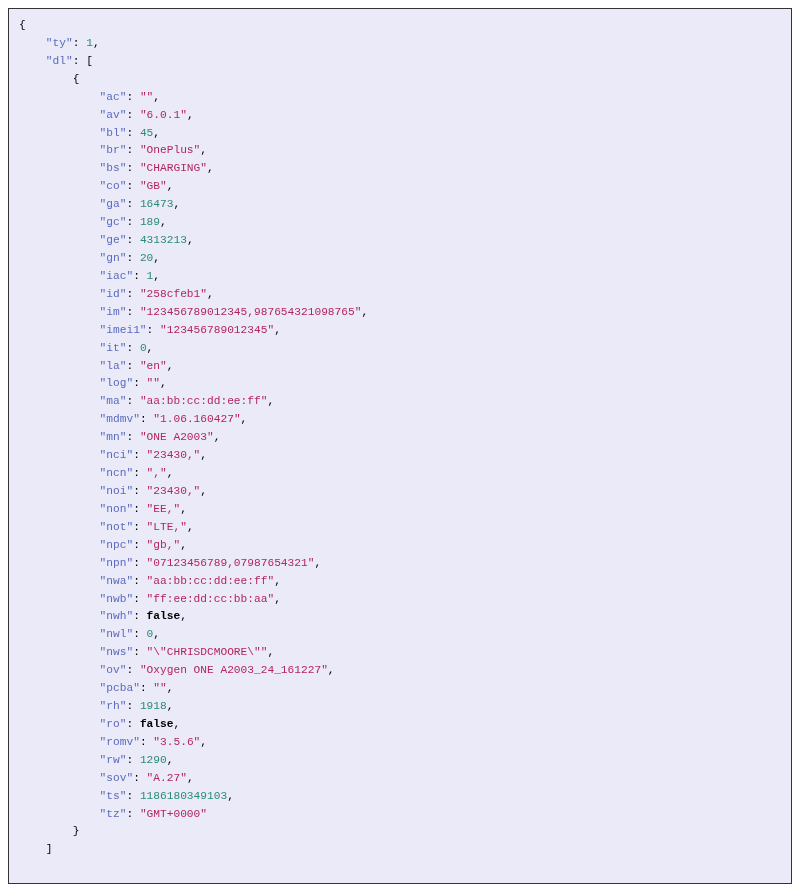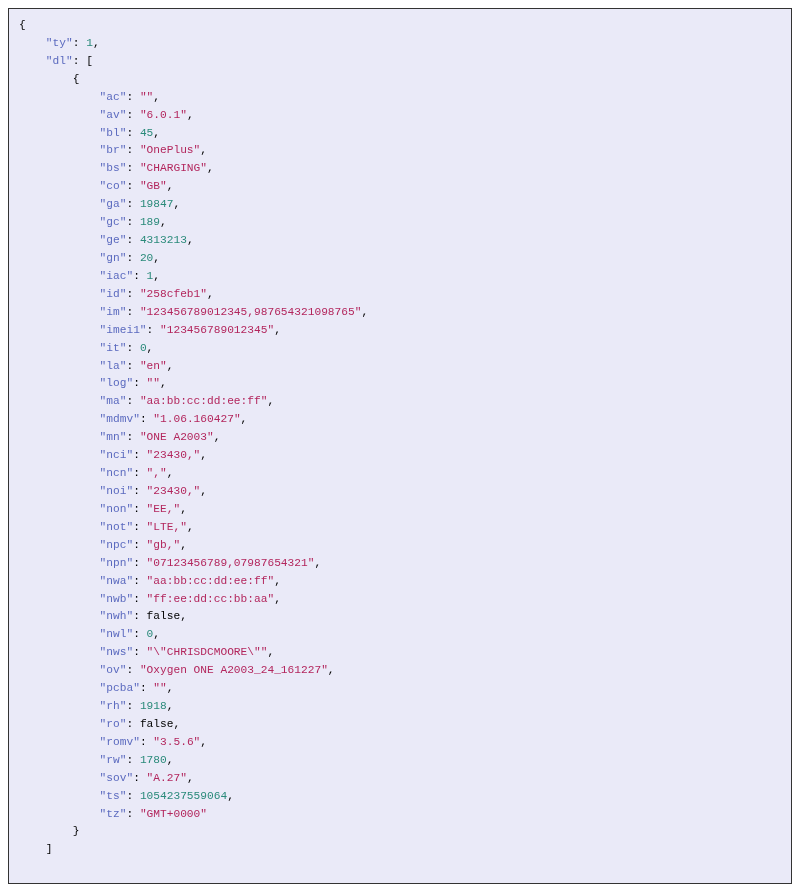--- a/index.html
+++ b/index.html
@@ -20,38 +20,38 @@
     font-family: Consolas, "Courier New", monospace;
     font-size: 11.2px;
     line-height: 1.6;
     color: #000;
     overflow: hidden;
   }
   .line { white-space: pre; }
   .pn { color: #5b6abf; }
   .str { color: #b3265d; }
   .num { color: #2a8a7a; }
-  .bool { color: #000; font-weight: normal; }
+  .bool { color: #000; font-weight: bold; }
 </style>
 </head>
 <body>
 
 <div class="panel">
   <div class="line">{</div>
   <div class="line">    <span class="pn">"ty"</span>: <span class="num">1</span>,</div>
   <div class="line">    <span class="pn">"dl"</span>: [</div>
   <div class="line">        {</div>
   <div id="props">
       <div class="line">            <span class="pn">"ac"</span>: <span class="str">""</span>,</div>
       <div class="line">            <span class="pn">"av"</span>: <span class="str">"6.0.1"</span>,</div>
       <div class="line">            <span class="pn">"bl"</span>: <span class="num">45</span>,</div>
       <div class="line">            <span class="pn">"br"</span>: <span class="str">"OnePlus"</span>,</div>
       <div class="line">            <span class="pn">"bs"</span>: <span class="str">"CHARGING"</span>,</div>
       <div class="line">            <span class="pn">"co"</span>: <span class="str">"GB"</span>,</div>
-      <div class="line">            <span class="pn">"ga"</span>: <span class="num">19847</span>,</div>
+      <div class="line">            <span class="pn">"ga"</span>: <span class="num">16473</span>,</div>
       <div class="line">            <span class="pn">"gc"</span>: <span class="num">189</span>,</div>
       <div class="line">            <span class="pn">"ge"</span>: <span class="num">4313213</span>,</div>
       <div class="line">            <span class="pn">"gn"</span>: <span class="num">20</span>,</div>
       <div class="line">            <span class="pn">"iac"</span>: <span class="num">1</span>,</div>
       <div class="line">            <span class="pn">"id"</span>: <span class="str">"258cfeb1"</span>,</div>
       <div class="line">            <span class="pn">"im"</span>: <span class="str">"123456789012345,987654321098765"</span>,</div>
       <div class="line">            <span class="pn">"imei1"</span>: <span class="str">"123456789012345"</span>,</div>
       <div class="line">            <span class="pn">"it"</span>: <span class="num">0</span>,</div>
       <div class="line">            <span class="pn">"la"</span>: <span class="str">"en"</span>,</div>
       <div class="line">            <span class="pn">"log"</span>: <span class="str">""</span>,</div>
@@ -68,20 +68,20 @@
       <div class="line">            <span class="pn">"nwa"</span>: <span class="str">"aa:bb:cc:dd:ee:ff"</span>,</div>
       <div class="line">            <span class="pn">"nwb"</span>: <span class="str">"ff:ee:dd:cc:bb:aa"</span>,</div>
       <div class="line">            <span class="pn">"nwh"</span>: <span class="bool">false</span>,</div>
       <div class="line">            <span class="pn">"nwl"</span>: <span class="num">0</span>,</div>
       <div class="line">            <span class="pn">"nws"</span>: <span class="str">"\"CHRISDCMOORE\""</span>,</div>
       <div class="line">            <span class="pn">"ov"</span>: <span class="str">"Oxygen ONE A2003_24_161227"</span>,</div>
       <div class="line">            <span class="pn">"pcba"</span>: <span class="str">""</span>,</div>
       <div class="line">            <span class="pn">"rh"</span>: <span class="num">1918</span>,</div>
       <div class="line">            <span class="pn">"ro"</span>: <span class="bool">false</span>,</div>
       <div class="line">            <span class="pn">"romv"</span>: <span class="str">"3.5.6"</span>,</div>
-      <div class="line">            <span class="pn">"rw"</span>: <span class="num">1780</span>,</div>
+      <div class="line">            <span class="pn">"rw"</span>: <span class="num">1290</span>,</div>
       <div class="line">            <span class="pn">"sov"</span>: <span class="str">"A.27"</span>,</div>
-      <div class="line">            <span class="pn">"ts"</span>: <span class="num">1054237559064</span>,</div>
+      <div class="line">            <span class="pn">"ts"</span>: <span class="num">1186180349103</span>,</div>
       <div class="line">            <span class="pn">"tz"</span>: <span class="str">"GMT+0000"</span></div>
     </div>
   <div class="line">        }</div>
   <div class="line">    ]</div>
 </div>
 
 </body></html>

